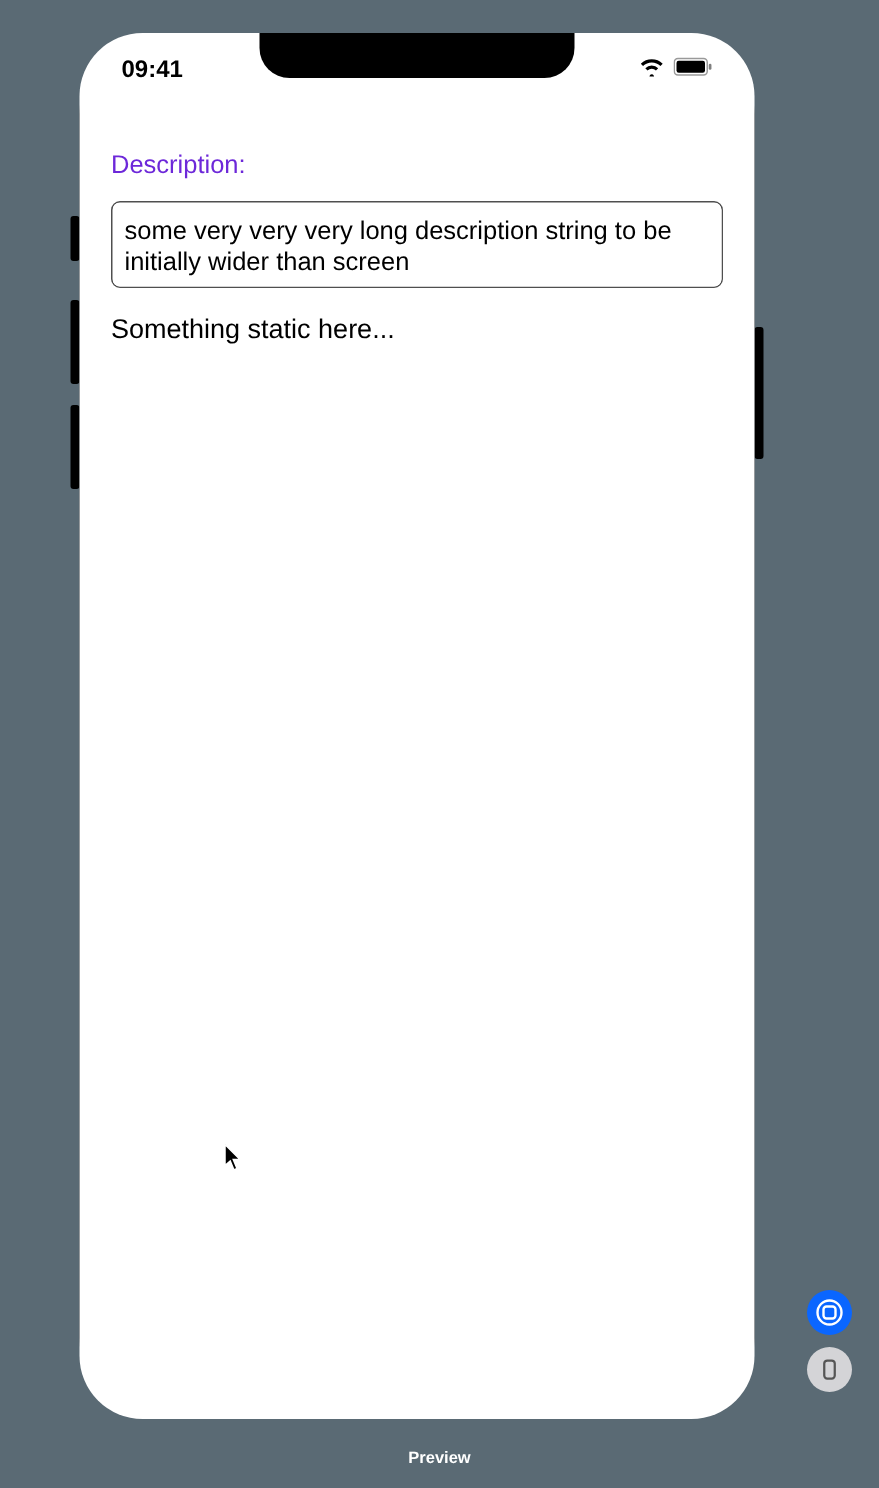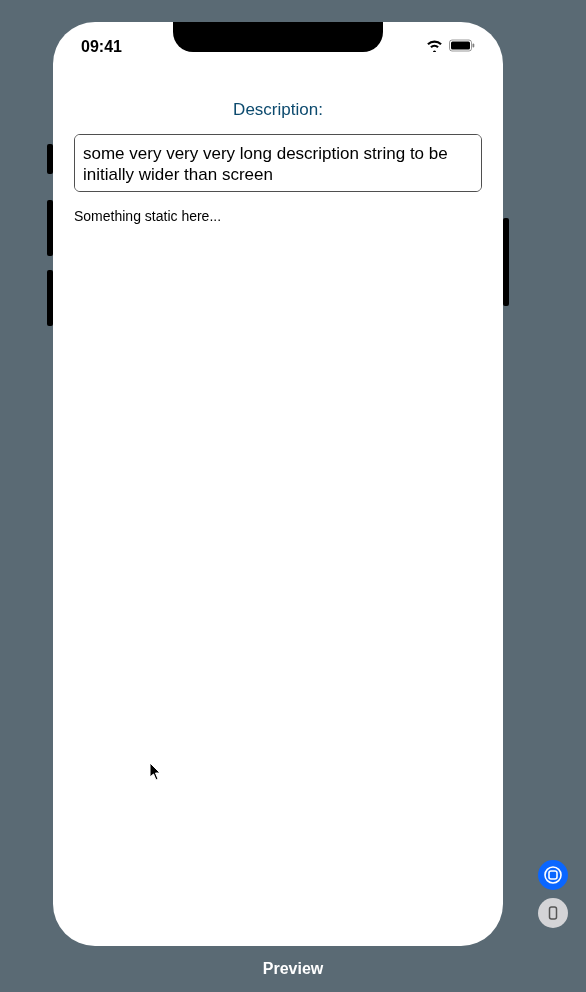--- a/index.html
+++ b/index.html
@@ -107,39 +107,38 @@
     }
     .content {
       position: absolute;
       top: 78px;
       left: 0;
       right: 0;
       padding: 0 21px;
     }
     .label {
       font-size: 17px;
-      color: #0c4a6e;
+      color: #6d28d9;
       margin-bottom: 14px;
-      text-align: center;
     }
     .textfield {
       width: 100%;
       border: 1px solid #4f4f4f;
       border-radius: 6px;
       padding: 8px 8px;
       font-size: 17px;
       font-family: inherit;
       color: #000;
       background: #fff;
       resize: none;
       line-height: 1.25;
       height: 58px;
     }
     .static-text {
-      font-size: 14px;
+      font-size: 18px;
       color: #000;
       margin-top: 12px;
     }
     .cursor {
       position: absolute;
       left: 150px;
       top: 763px;
       width: 12px;
       height: 18px;
       z-index: 50;
@@ -168,21 +167,21 @@
     .float-btn.gray {
       background: #d4d4d7;
     }
     .preview-label {
       position: absolute;
       bottom: 14px;
       left: 0;
       right: 0;
       text-align: center;
       color: #fff;
-      font-size: 16px;
+      font-size: 11px;
       font-weight: 600;
     }
   </style>
 </head>
 <body>
 
 <div class="side-button left1"></div>
 <div class="side-button left2"></div>
 <div class="side-button left3"></div>
 <div class="side-button right1"></div>

